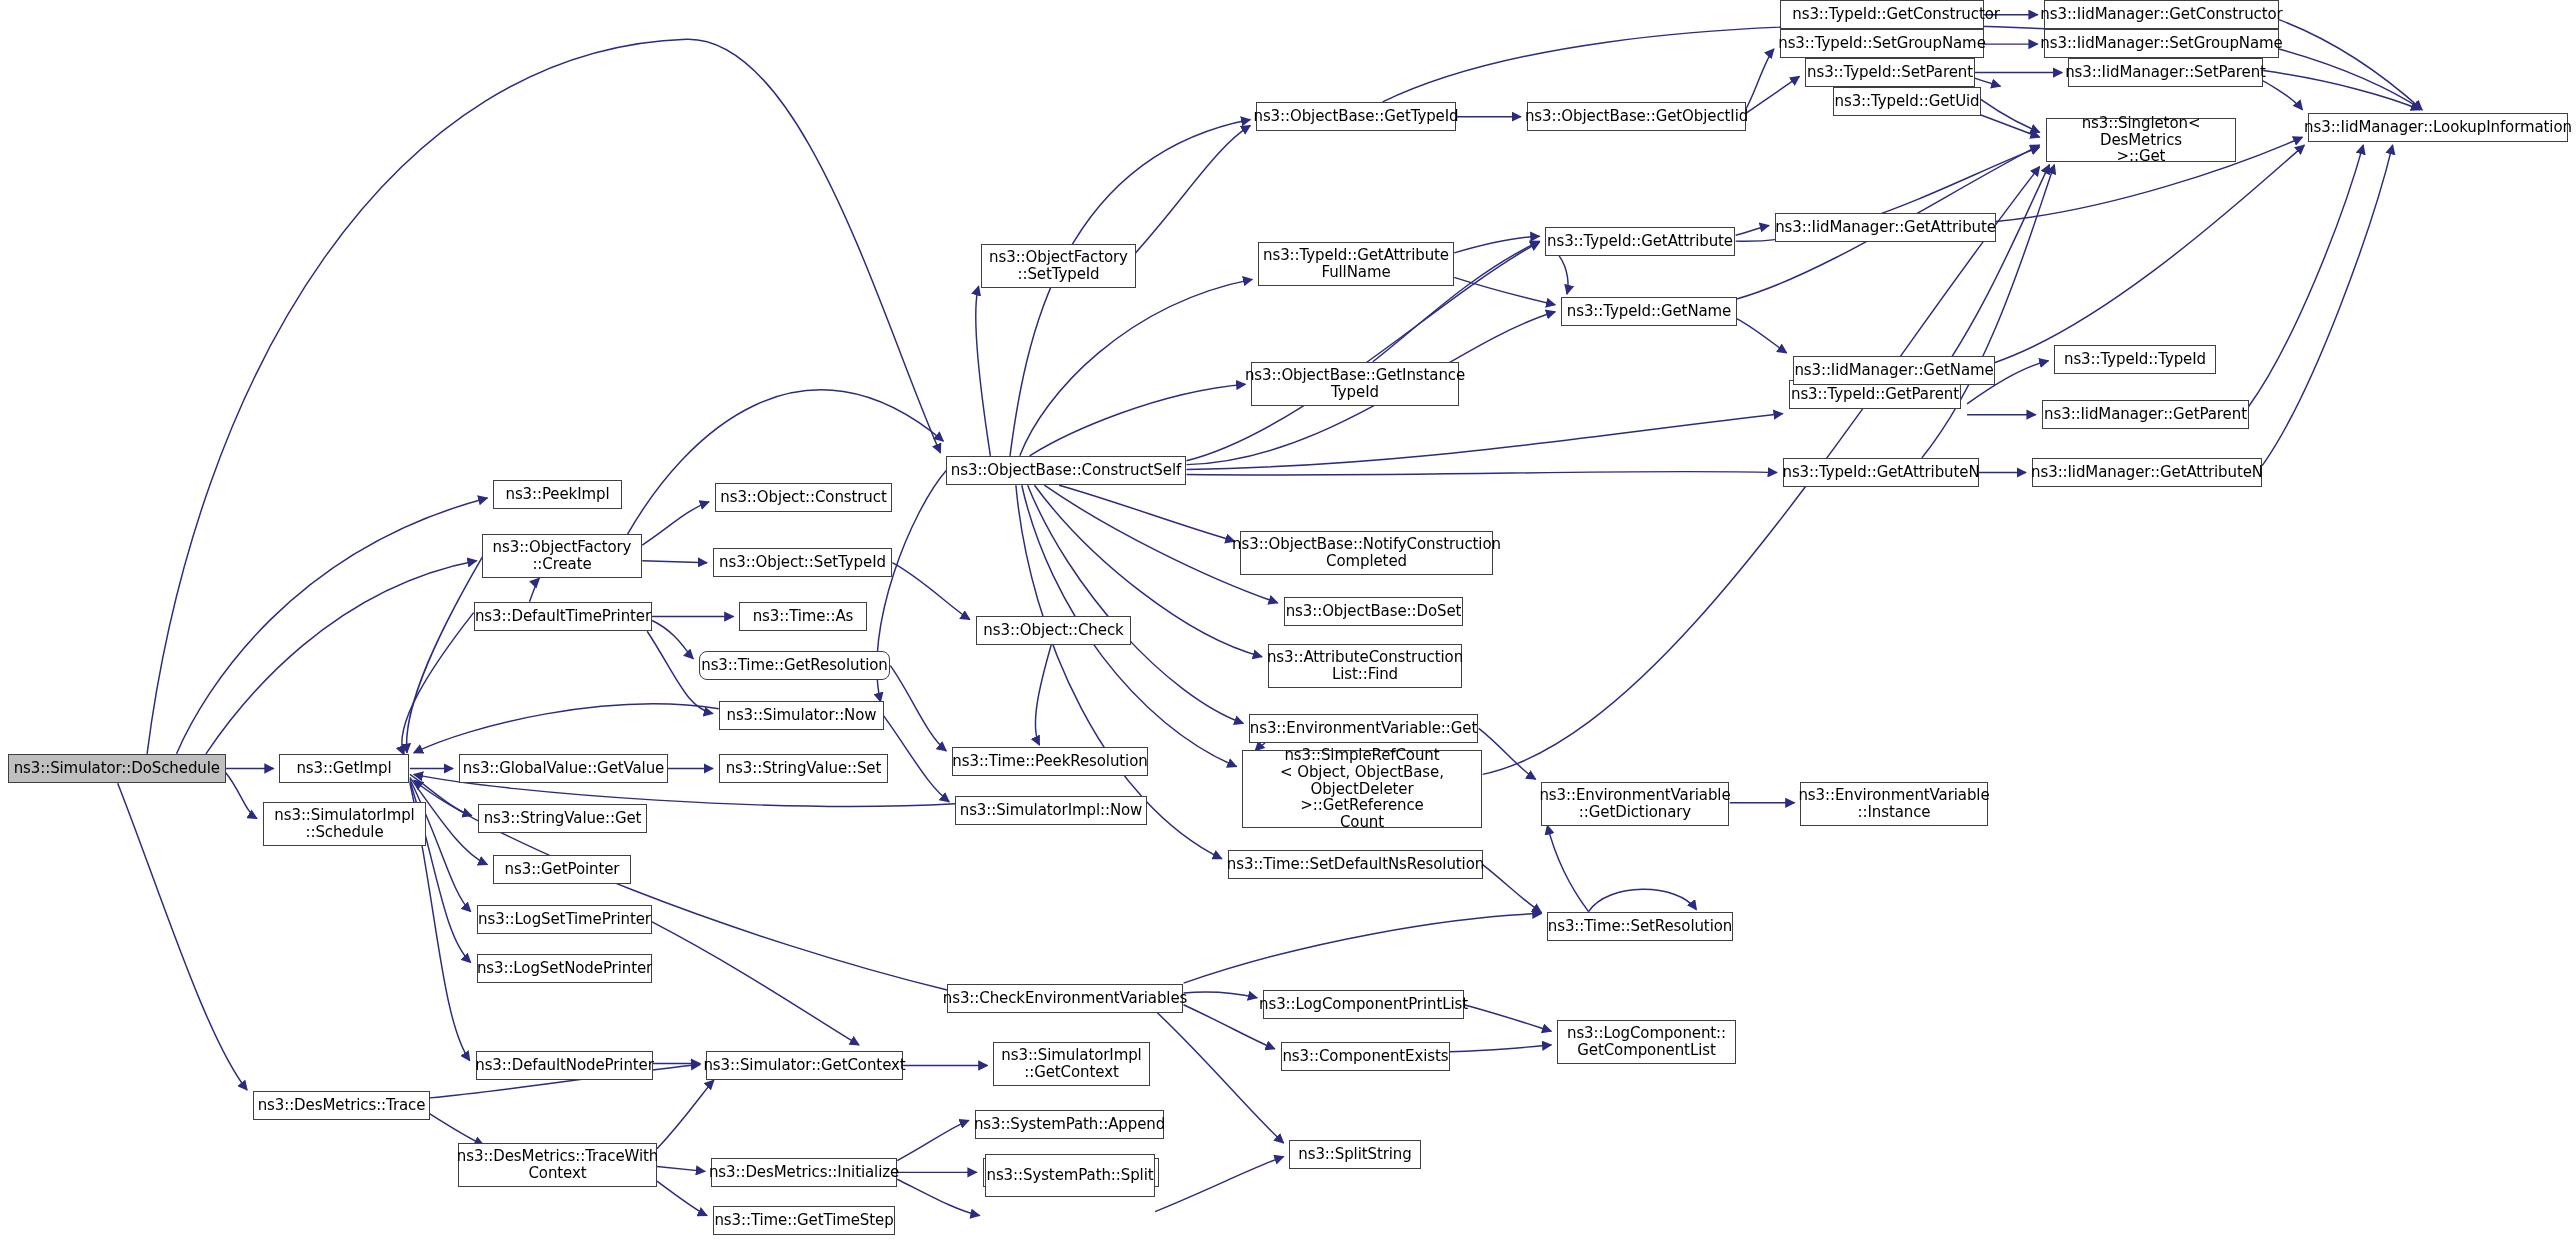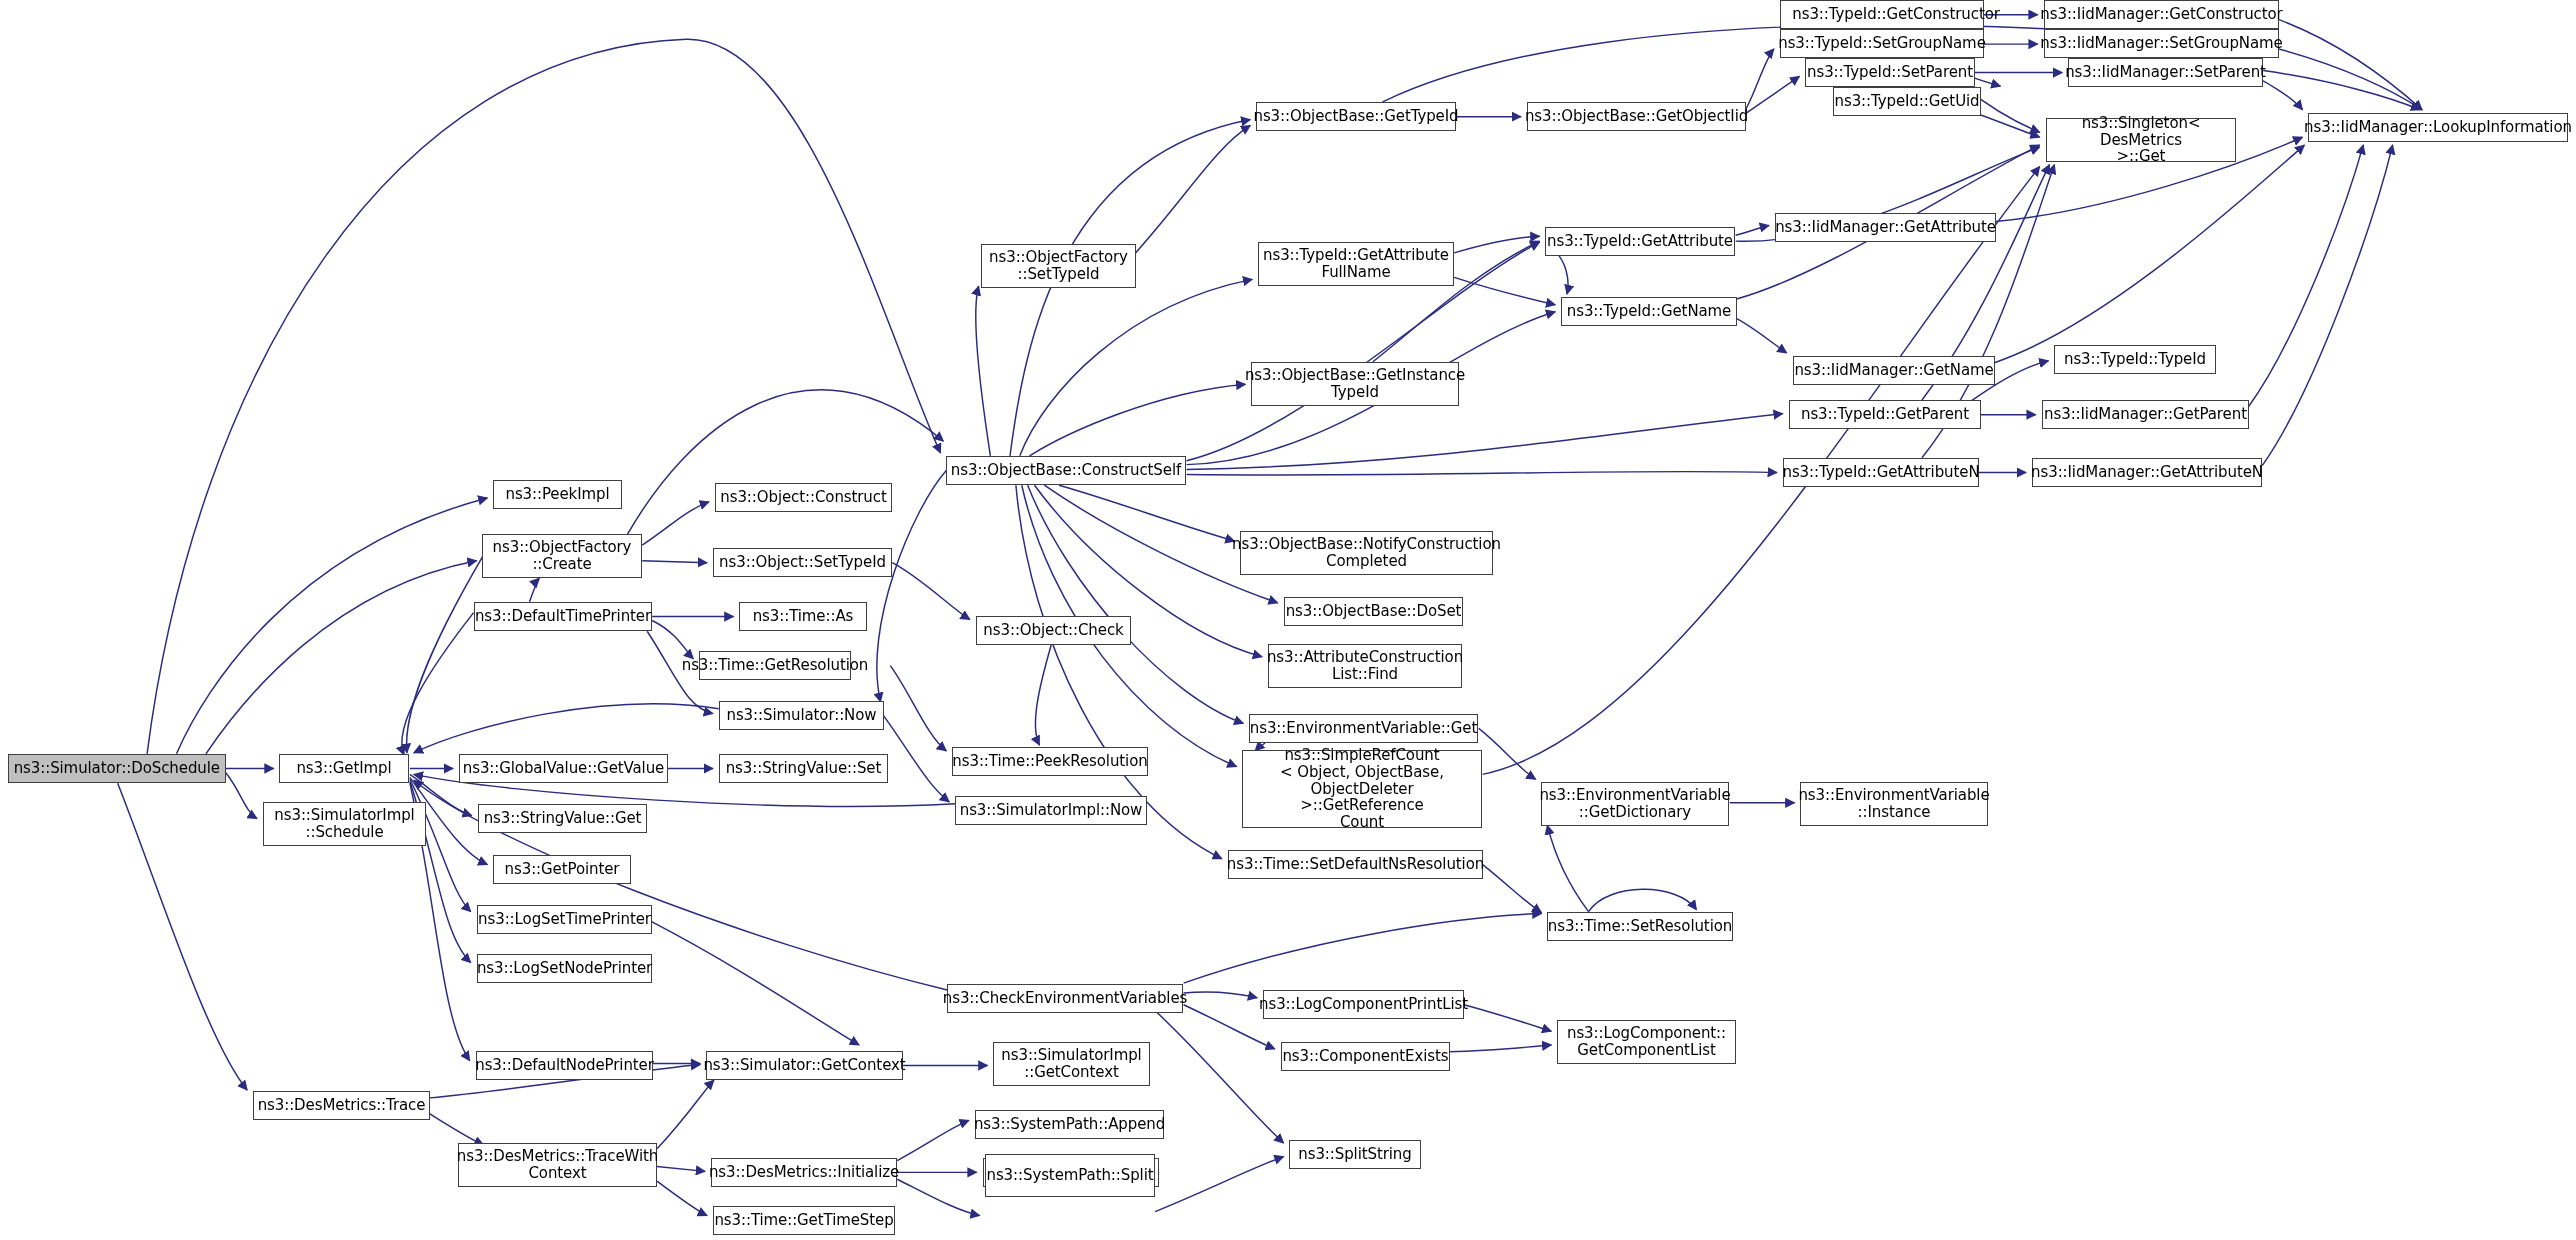--- a/index.html
+++ b/index.html
@@ -161,21 +161,21 @@
       <div class="node" style="left: 477px; top: 905px; width: 175px; height: 29px;"><span>ns3::LogSetTimePrinter</span></div>
       <div class="node" style="left: 477px; top: 954px; width: 175px; height: 29px;"><span>ns3::LogSetNodePrinter</span></div>
       <div class="node" style="left: 476px; top: 1051px; width: 177px; height: 29px; justify-content: center;"><span>ns3::DefaultNodePrinter</span></div>
       <div class="node" style="left: 493px; top: 480px; width: 129px; height: 29px;"><span>ns3::PeekImpl</span></div>
       <div class="node" style="left: 482px; top: 534px; width: 160px; height: 44px;"><span>ns3::ObjectFactory
 ::Create</span></div>
       <div class="node" style="left: 474px; top: 602px; width: 178px; height: 29px;"><span>ns3::DefaultTimePrinter</span></div>
       <div class="node" style="left: 715px; top: 483px; width: 177px; height: 29px;"><span>ns3::Object::Construct</span></div>
       <div class="node" style="left: 713px; top: 548px; width: 179px; height: 29px;"><span>ns3::Object::SetTypeId</span></div>
       <div class="node" style="left: 739px; top: 602px; width: 128px; height: 29px;"><span>ns3::Time::As</span></div>
-      <div class="node" style="left: 699px; top: 651px; width: 152px; height: 29px;"><span>ns3::Time::GetResolution</span></div>
+      <div class="node" style="left: 699px; top: 651px; width: 191px; height: 29px; border-radius: 8px;"><span>ns3::Time::GetResolution</span></div>
       <div class="node" style="left: 719px; top: 701px; width: 165px; height: 29px;"><span>ns3::Simulator::Now</span></div>
       <div class="node" style="left: 952px; top: 747px; width: 196px; height: 29px;"><span>ns3::Time::PeekResolution</span></div>
       <div class="node" style="left: 955px; top: 796px; width: 192px; height: 29px;"><span>ns3::SimulatorImpl::Now</span></div>
       <div class="node" style="left: 976px; top: 616px; width: 155px; height: 29px;"><span>ns3::Object::Check</span></div>
       <div class="node" style="left: 946px; top: 456px; width: 240px; height: 29px;"><span>ns3::ObjectBase::ConstructSelf</span></div>
       <div class="node" style="left: 981px; top: 244px; width: 155px; height: 44px;"><span>ns3::ObjectFactory
 ::SetTypeId</span></div>
       <div class="node" style="left: 1256px; top: 102px; width: 200px; height: 29px;"><span>ns3::ObjectBase::GetTypeId</span></div>
       <div class="node" style="left: 1527px; top: 102px; width: 219px; height: 29px;"><span>ns3::ObjectBase::GetObjectIid</span></div>
       <div class="node" style="left: 1258px; top: 242px; width: 196px; height: 44px;"><span>ns3::TypeId::GetAttribute
@@ -188,21 +188,21 @@
       <div class="node" style="left: 1268px; top: 644px; width: 194px; height: 44px;"><span>ns3::AttributeConstruction
 List::Find</span></div>
       <div class="node" style="left: 1249px; top: 714px; width: 229px; height: 29px;"><span>ns3::EnvironmentVariable::Get</span></div>
       <div class="node" style="left: 1242px; top: 750px; width: 240px; height: 78px;"><span>ns3::SimpleRefCount
 &lt; Object, ObjectBase,
  ObjectDeleter &gt;::GetReference
 Count</span></div>
       <div class="node" style="left: 1228px; top: 850px; width: 255px; height: 29px;"><span>ns3::Time::SetDefaultNsResolution</span></div>
       <div class="node" style="left: 1545px; top: 227px; width: 190px; height: 29px;"><span>ns3::TypeId::GetAttribute</span></div>
       <div class="node" style="left: 1561px; top: 297px; width: 176px; height: 29px;"><span>ns3::TypeId::GetName</span></div>
-      <div class="node" style="left: 1789px; top: 400px; width: 192px; height: 29px;"><span>ns3::TypeId::GetParent</span></div>
+      <div class="node" style="left: 1789px; top: 380px; width: 172px; height: 29px;"><span>ns3::TypeId::GetParent</span></div>
       <div class="node" style="left: 1783px; top: 458px; width: 196px; height: 29px;"><span>ns3::TypeId::GetAttributeN</span></div>
       <div class="node" style="left: 1775px; top: 213px; width: 221px; height: 29px;"><span>ns3::IidManager::GetAttribute</span></div>
       <div class="node" style="left: 1793px; top: 356px; width: 202px; height: 29px;"><span>ns3::IidManager::GetName</span></div>
       <div class="node" style="left: 2042px; top: 400px; width: 207px; height: 29px;"><span>ns3::IidManager::GetParent</span></div>
       <div class="node" style="left: 2032px; top: 458px; width: 230px; height: 29px;"><span>ns3::IidManager::GetAttributeN</span></div>
       <div class="node" style="left: 2054px; top: 345px; width: 162px; height: 29px;"><span>ns3::TypeId::TypeId</span></div>
       <div class="node" style="left: 1780px; top: 0px; width: 204px; height: 29px; padding-left: 32px;"><span>ns3::TypeId::GetConstructor</span></div>
       <div class="node" style="left: 1780px; top: 29px; width: 204px; height: 29px;"><span>ns3::TypeId::SetGroupName</span></div>
       <div class="node" style="left: 1805px; top: 58px; width: 170px; height: 29px;"><span>ns3::TypeId::SetParent</span></div>
       <div class="node" style="left: 1833px; top: 87px; width: 148px; height: 29px;"><span>ns3::TypeId::GetUid</span></div>

